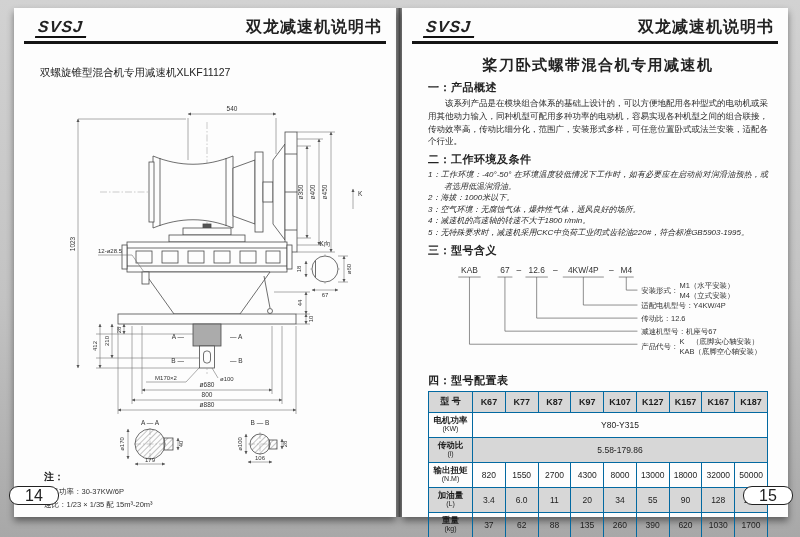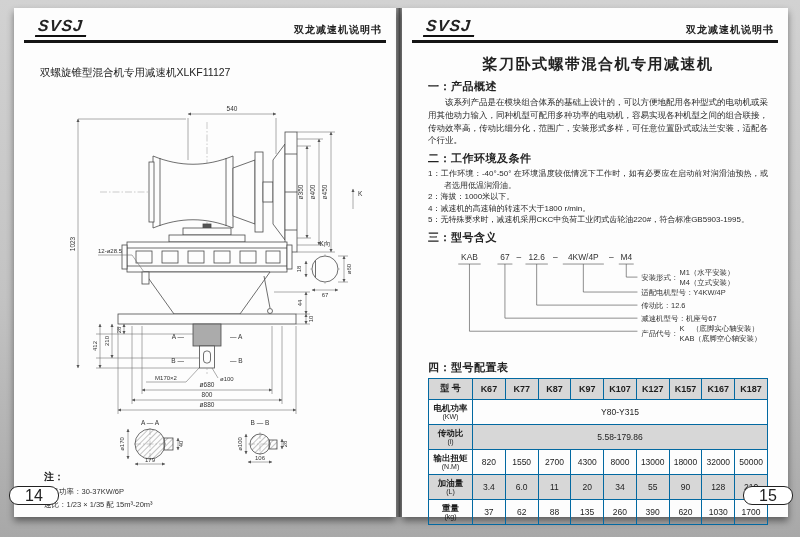--- a/index.html
+++ b/index.html
@@ -9,40 +9,40 @@
   .spine{position:absolute;left:394px;top:8px;width:10px;height:509px;
     background:linear-gradient(90deg,#b9b9b9,#6f6f6f 45%,#585858 55%,#b9b9b9);}
   .page{position:absolute;top:8px;height:509px;background:#fdfdfd;
     box-shadow:0 4px 7px rgba(0,0,0,.45);}
   .page.left{left:14px;width:382px;}
   .page.right{left:402px;width:386px;}
   .pghead{display:flex;justify-content:space-between;align-items:flex-end;
     padding:9px 14px 0 22px;}
   .logo{font-size:16px;font-weight:bold;font-style:italic;letter-spacing:1px;
     border-bottom:2px solid #111;padding:0 4px 0 2px;transform:skewX(-6deg);}
-  .booktitle{font-size:10px;font-weight:bold;letter-spacing:1px;}
+  .booktitle{font-size:16px;font-weight:bold;letter-spacing:1px;}
   .rule{height:3px;background:#151515;margin:3px 10px 0 10px;}
   
   .lp-title{position:absolute;left:26px;top:58px;font-size:10.5px;font-weight:400;}
   .drawing{position:absolute;left:56px;top:86px;}
   .notes{position:absolute;left:30px;top:462px;}
   .notes .nlabel{font-size:10px;font-weight:bold;margin-bottom:2px;}
   .notes .nline{font-size:7.5px;color:#333;line-height:1.7;}
   .pagenum{position:absolute;bottom:12px;width:48px;height:17px;background:#fff;
     border:1.2px solid #222;border-radius:9px;display:flex;align-items:center;
     justify-content:center;font-size:16px;}
   .pagenum.pl{left:-5px;} .pagenum.pr{right:-5px;margin-top:40px;}
   
   .content{padding:4px 20px 0 26px;}
   .rp-title{text-align:center;font-size:15px;font-weight:bold;letter-spacing:1.5px;
     margin:8px 0 5px 0;}
   .sechead{font-size:11px;font-weight:bold;margin:4px 0 2px 0;letter-spacing:.5px;}
   .para{font-size:8.5px;line-height:1.5;text-align:justify;text-indent:2em;
     color:#2a2a2a;margin:0 0 4px 0;}
-  .items{margin:0 0 4px 0;}
+  .items{margin:0 0 4px 0;font-style:italic;}
   .item{font-size:8px;line-height:1.45;color:#2a2a2a;padding-left:16px;
     text-indent:-16px;text-align:justify;}
   .codeblock{margin:2px 0 2px 6px;}
   table.cfg{border-collapse:collapse;table-layout:fixed;width:340px;margin-top:3px;}
   table.cfg th,table.cfg td{border:1px solid #0369a1;text-align:center;
     font-size:8.5px;padding:2px 0;color:#1d1d1d;}
   table.cfg thead th{font-size:9px;font-weight:bold;height:16px;}
   th.rowhead{font-weight:bold;font-size:7.5px;line-height:1.2;height:20px;}
   th.rowhead .unit{display:block;font-size:7px;font-weight:normal;}
   tr.shade th,tr.shade td{background:#d7d7d7;}
@@ -246,20 +246,21 @@
     <div class="content">
       <div class="rp-title">桨刀卧式螺带混合机专用减速机</div>
 
       <div class="sechead">一：产品概述</div>
       <p class="para">该系列产品是在模块组合体系的基础上设计的，可以方便地配用各种型式的电动机或采用其他动力输入，同种机型可配用多种功率的电动机，容易实现各种机型之间的组合联接，传动效率高，传动比细分化，范围广，安装形式多样，可任意位置卧式或法兰安装，适配各个行业。</p>
 
       <div class="sechead">二：工作环境及条件</div>
       <div class="items">
         <div class="item">1：工作环境：-40°-50° 在环境温度较低情况下工作时，如有必要应在启动前对润滑油预热，或者选用低温润滑油。</div>
         <div class="item">2：海拔：1000米以下。</div>
+        <div class="item">3：空气环境：无腐蚀气体，爆炸性气体，通风良好的场所。</div>
         <div class="item">4：减速机的高速轴的转速不大于1800 r/min。</div>
         <div class="item">5：无特殊要求时，减速机采用CKC中负荷工业闭式齿轮油220#，符合标准GB5903-1995。</div>
       </div>
 
       <div class="sechead">三：型号含义</div>
       <svg class="codeblock" width="336" height="101" viewBox="0 0 360 108">
         <g stroke="#555" stroke-width="0.7" fill="none">
           <line x1="26" y1="16" x2="50" y2="16"></line>
             <line x1="68" y1="16" x2="84" y2="16"></line>
           <line x1="98" y1="16" x2="122" y2="16"></line>

